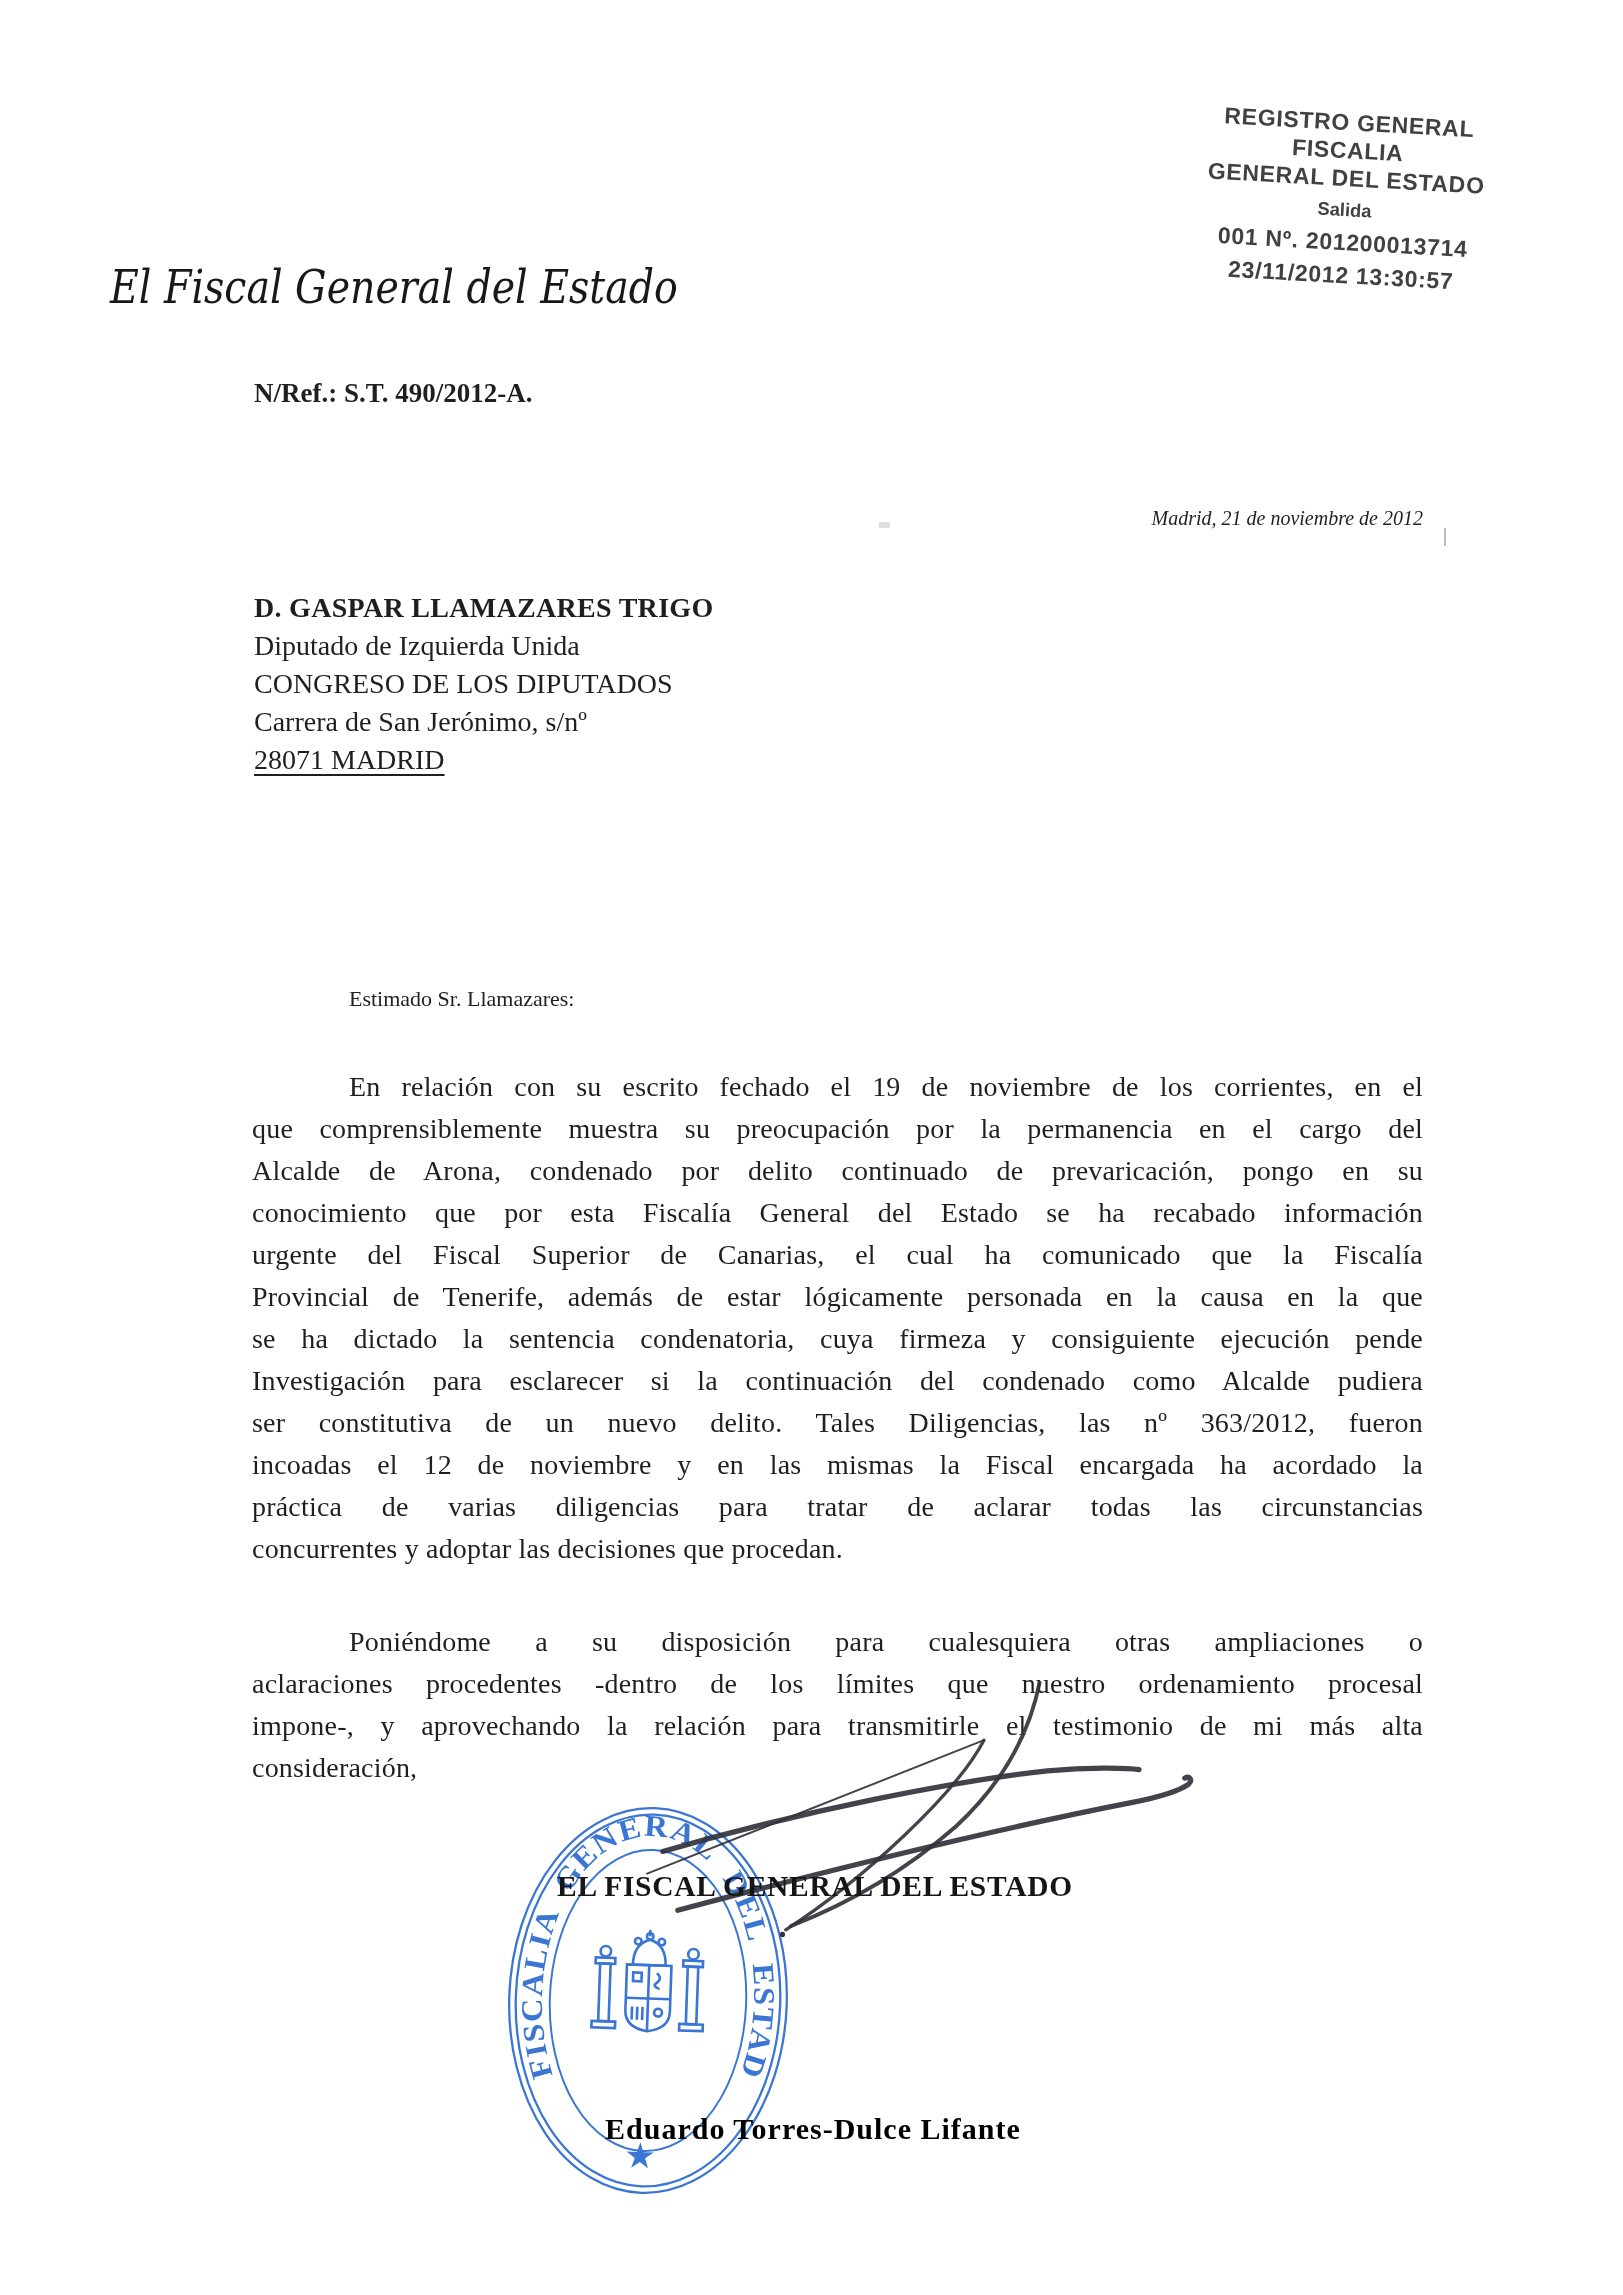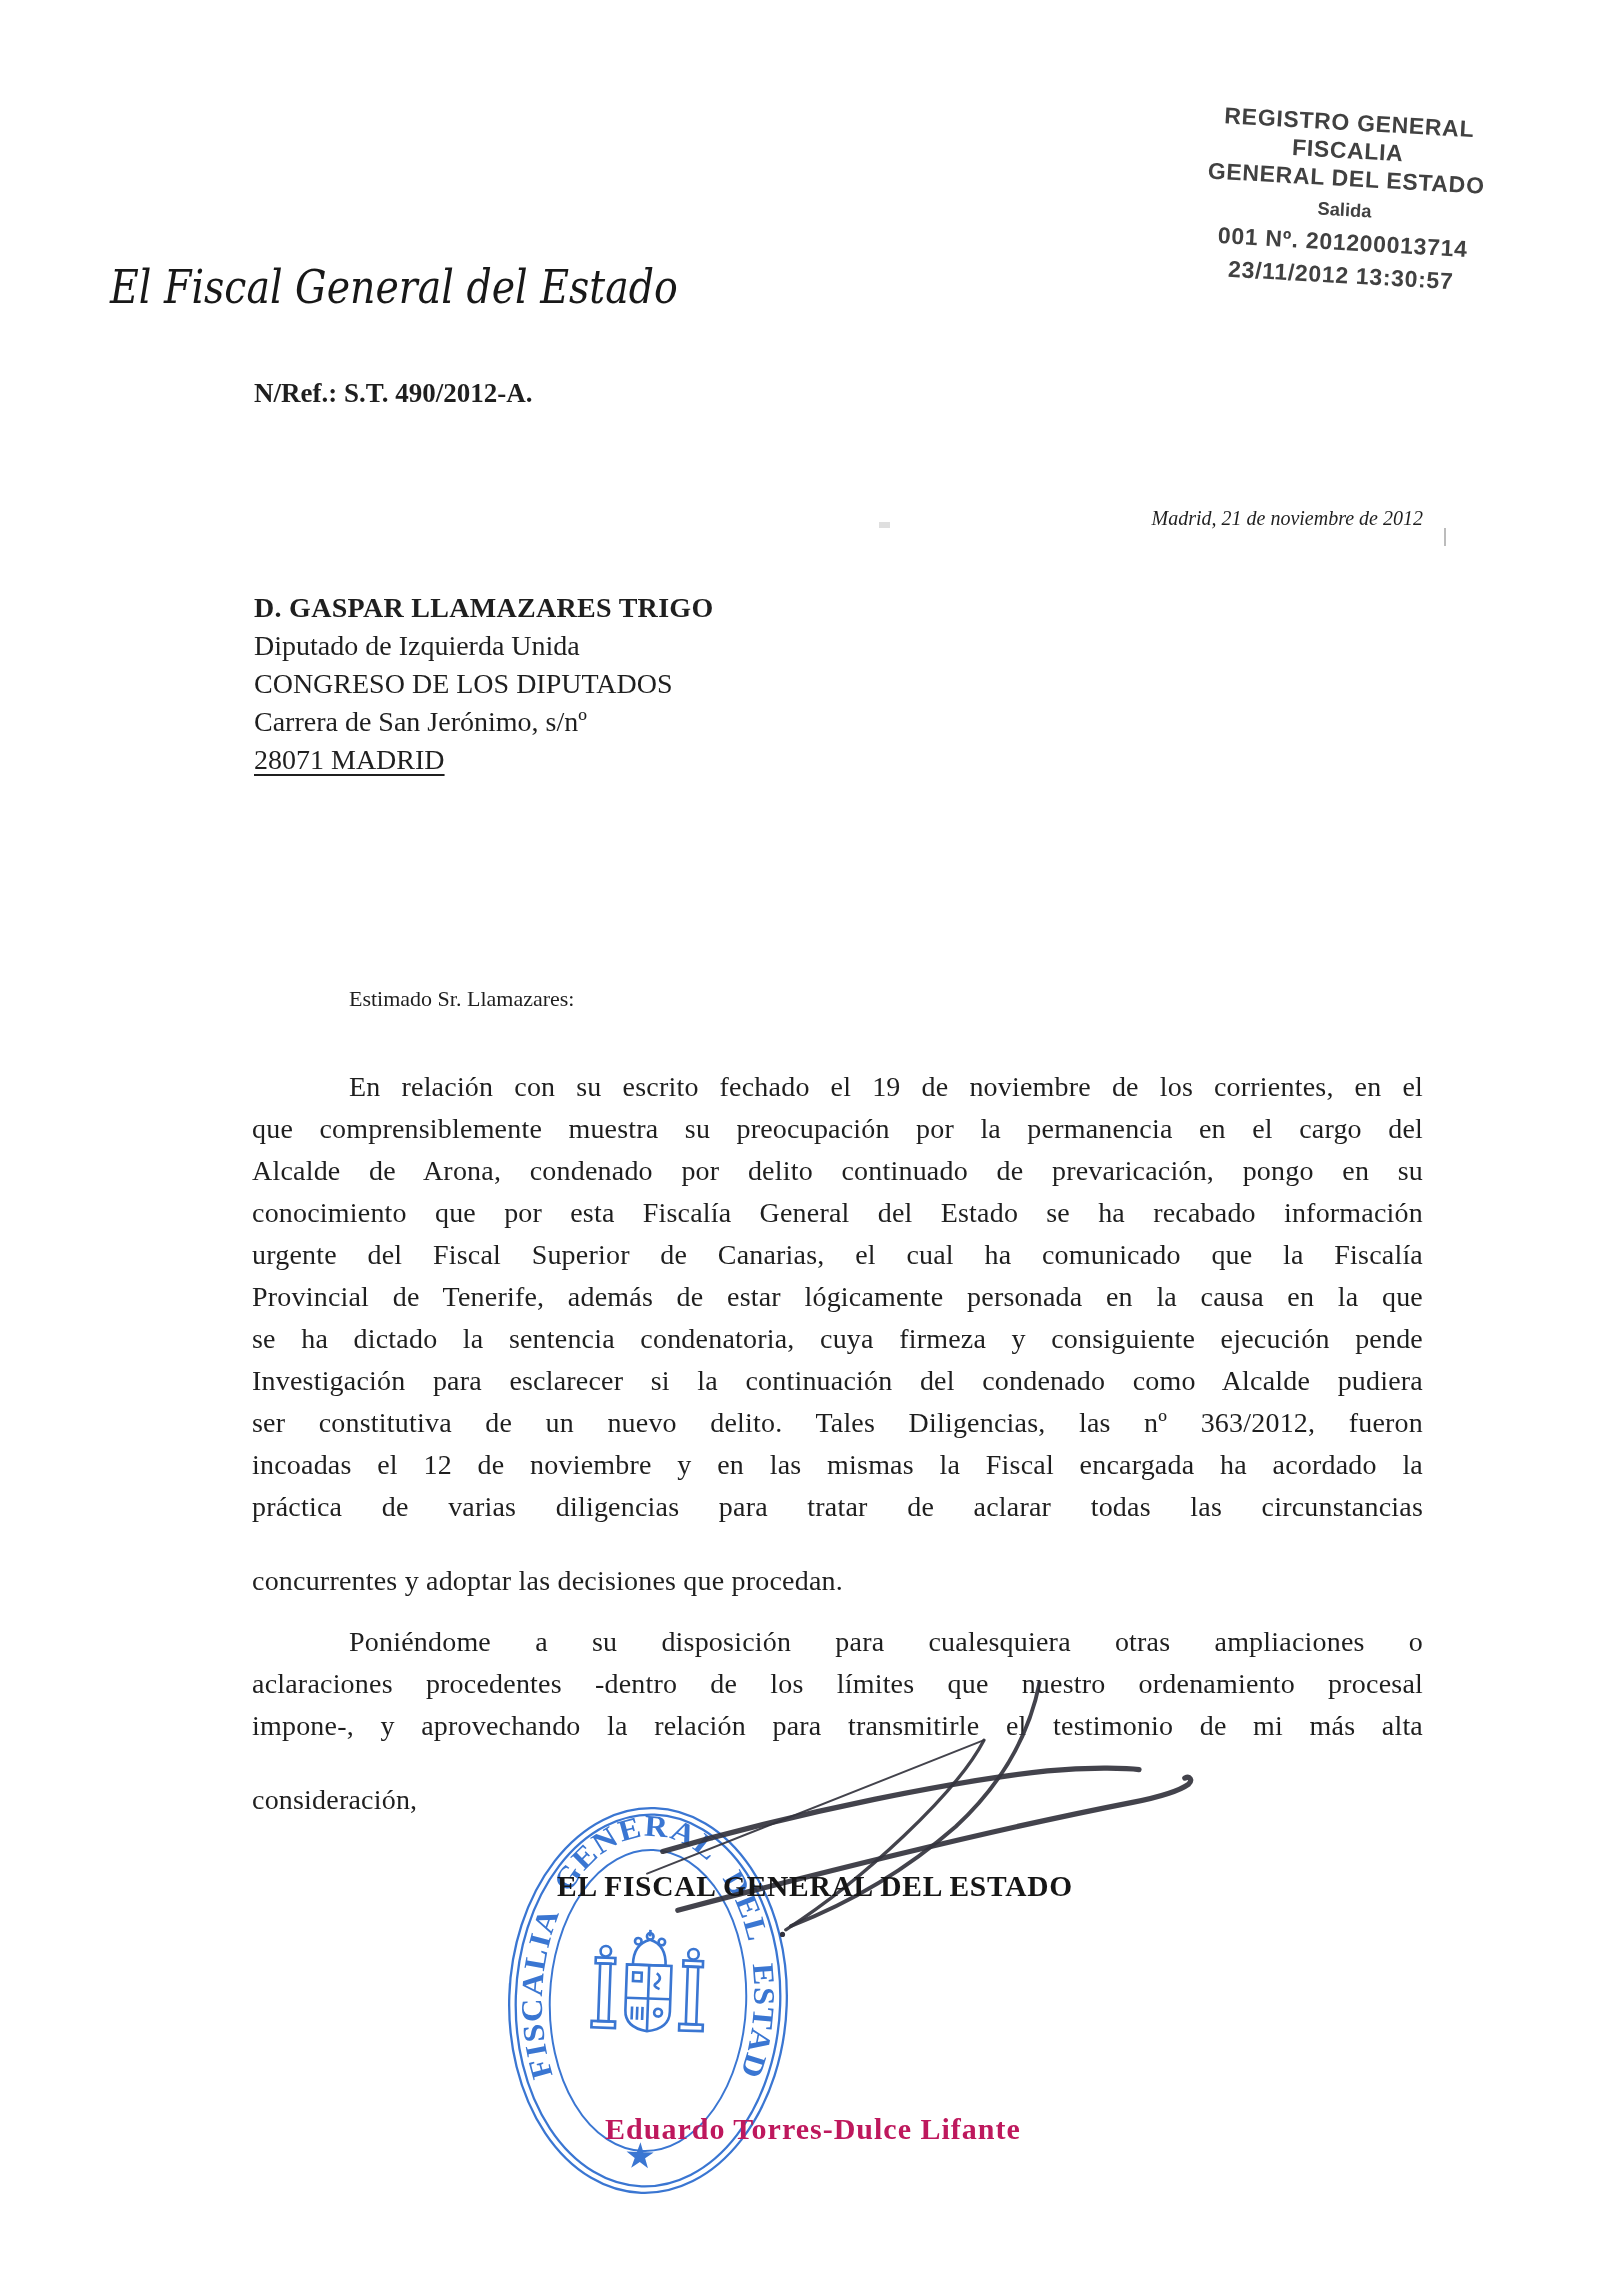--- a/index.html
+++ b/index.html
@@ -36,25 +36,25 @@
   .recipient .line.last  { text-decoration:underline; text-decoration-thickness:2px; text-underline-offset:4.6px; }
 
   .salutation { position:absolute; left:349px; top:986px; font-size:22px; }
 
   
   .para { position:absolute; left:252px; width:1171px; font-size:28px; line-height:42px; letter-spacing:0.2px; }
   .para.p1 { top:1066px; }
   .para.p2 { top:1621px; }
   .para .line { text-align:justify; text-align-last:justify; }
   .para .line.first { padding-left:97px; }
-  .para .line.last  { text-align-last:left;margin-top:32px; }
+  .para .line.last  { text-align-last:left; }
 
   
   .sig-title { position:absolute; left:557px; top:1870px; font-size:29.5px; font-weight:bold; letter-spacing:0.7px; color:#161616; white-space:nowrap; }
-  .sig-name  { position:absolute; left:605px; top:2112px; font-size:30px; font-weight:bold; letter-spacing:1px; color:#be185d; white-space:nowrap; }
+  .sig-name  { position:absolute; left:605px; top:2112px; font-size:30px; font-weight:bold; letter-spacing:1px; color:#000000; white-space:nowrap; }
 
   .seal-svg { position:absolute; left:504px; top:1804px; width:288px; height:393px; }
   .seal-svg .ring { fill:none; stroke:#3a76d2; stroke-width:3.5px; }
   .seal-svg .ring.thin { stroke-width:3px; }
   .seal-arc-text {
     font-family:"Liberation Serif", serif; font-weight:bold; font-size:46px;
     fill:#3a76d2; letter-spacing:2px; word-spacing:18px;
   }
   .seal-star { fill:#3a76d2; font-size:54px; font-family:"DejaVu Sans", sans-serif; }
   .arms { stroke:#3a76d2; fill:none; stroke-width:4px; }

